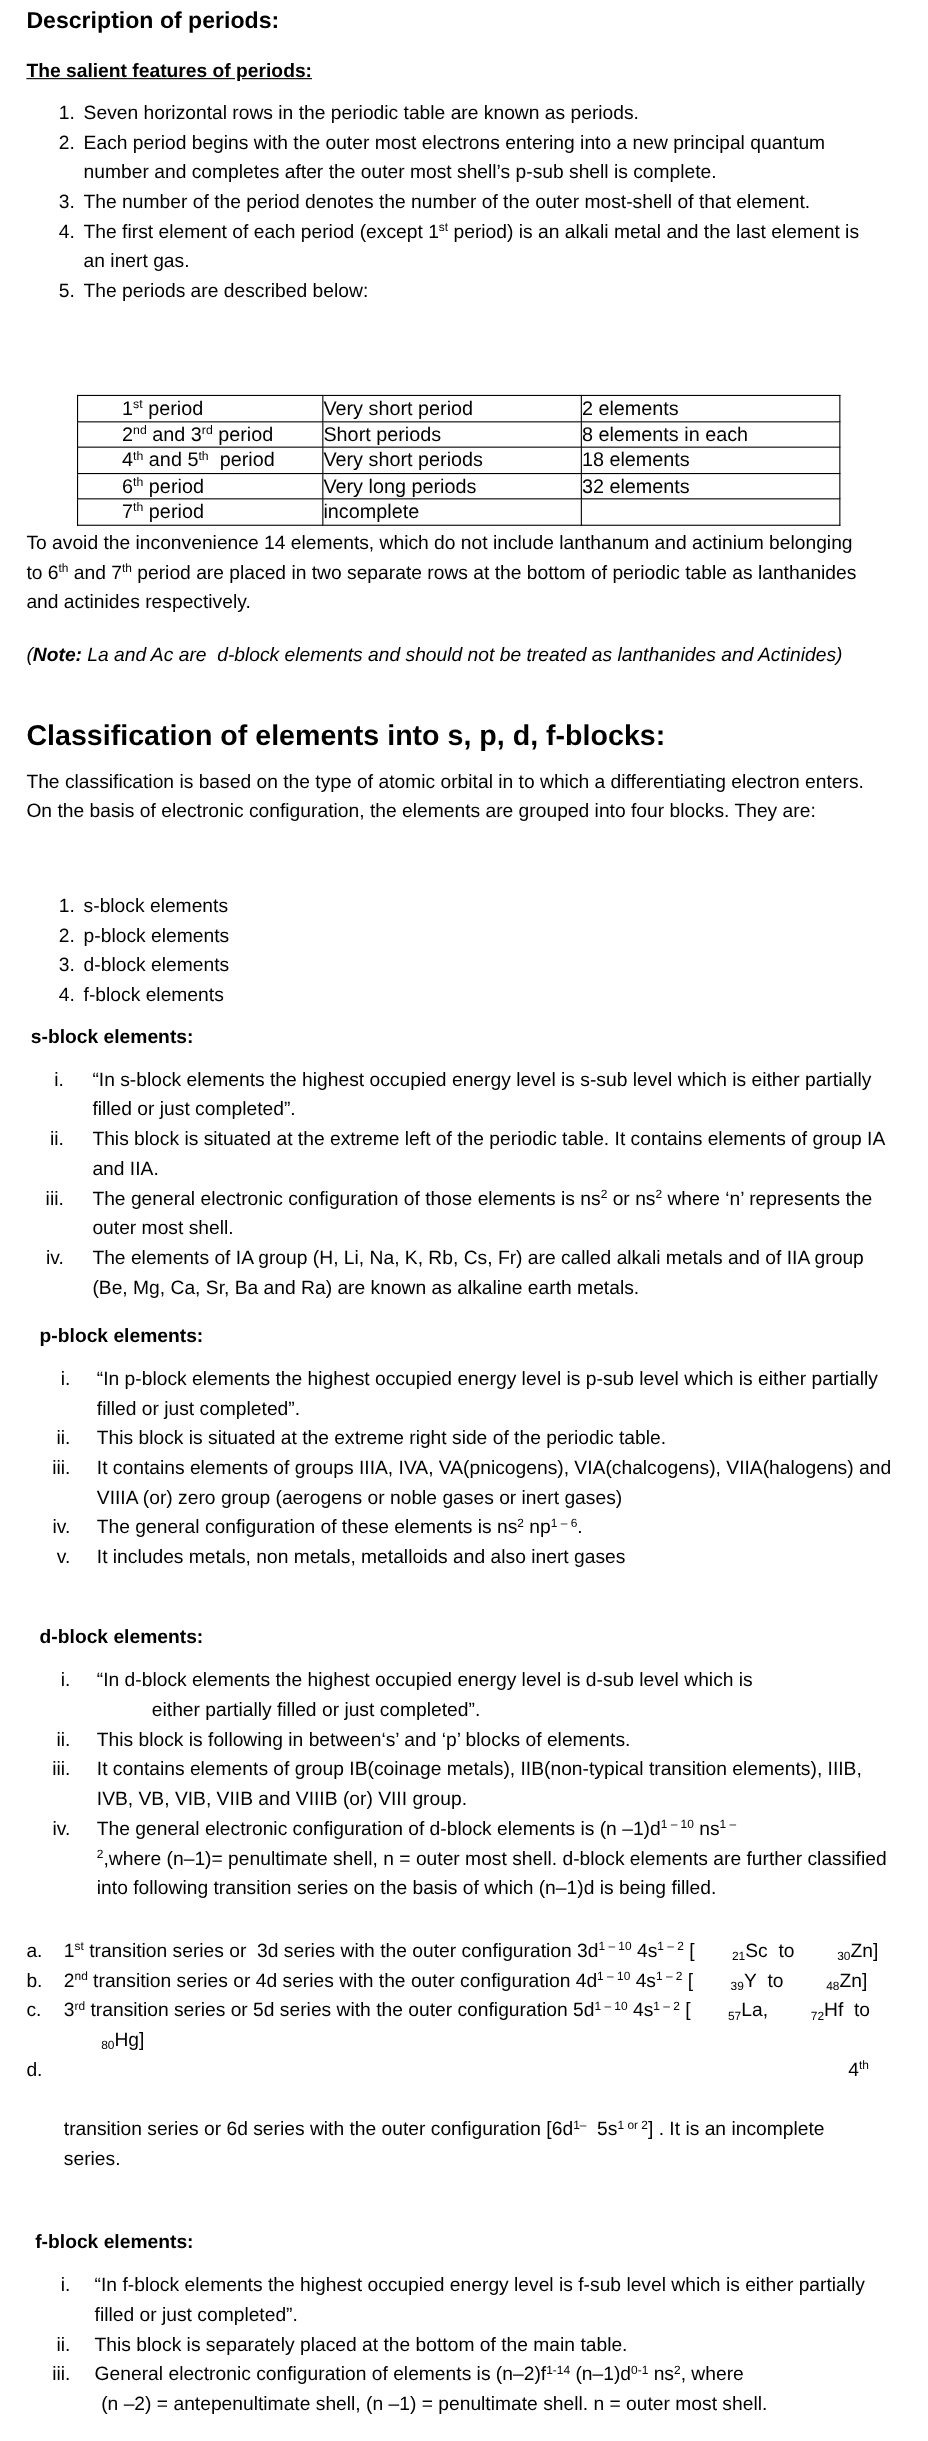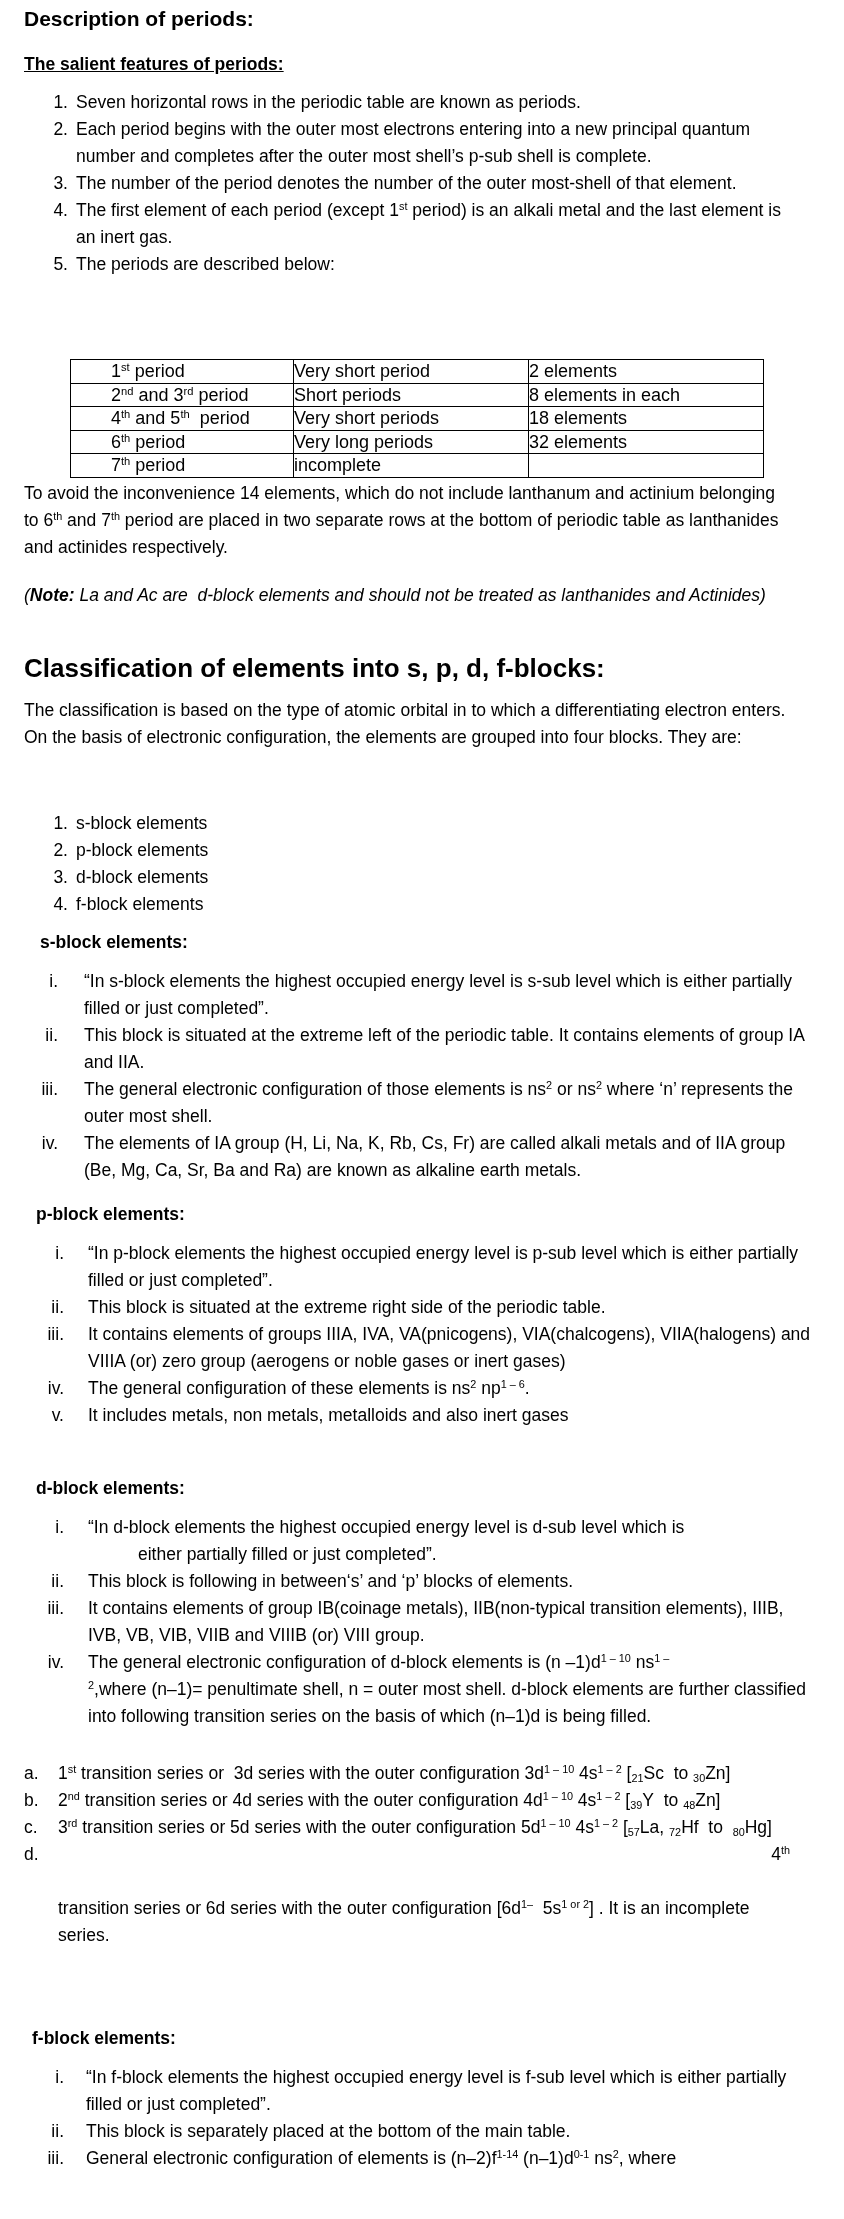--- a/index.html
+++ b/index.html
@@ -8,21 +8,21 @@
     font-family: "Liberation Sans", sans-serif; color: #000;
     font-size: 17.5px; line-height: 27px;
   }
   .abs { position: absolute; }
   h1, h2, h3 { margin: 0; font-weight: bold; }
   .h1 { font-size: 21px; line-height: 26px; }
   .h2 { font-size: 17.5px; line-height: 24px; }
   .h3 { font-size: 17.5px; line-height: 24px; }
   p { margin: 0; }
   sup { font-size: 0.62em; vertical-align: 0.55em; line-height: 0; }
-  sub { font-size: 0.62em; vertical-align: -0.25em; line-height: 0; }
+  sub { font-size: 0.62em; vertical-align: -0.25em; line-height: 0; padding-left: 34px; }
   .item { position: relative; }
   .num { position: absolute; text-align: right; }
   table.periods { border-collapse: collapse; }
   table.periods td {
     border: 1px solid #000; padding: 0 0; height: 23.5px; line-height: 22px;
     font-size: 18px; vertical-align: middle; white-space: nowrap;
   }
   .c1 { width: 223px; padding-left: 40px !important; box-sizing: border-box; }
   .c2 { width: 235px; box-sizing: border-box; }
   .c3 { width: 235px; box-sizing: border-box; }
@@ -79,21 +79,21 @@
 
 <p class="abs" style="left:24px; top:697px; width:770px;">The classification is based on the type of atomic orbital in to which a differentiating electron enters. On the basis of electronic configuration, the elements are grouped into four blocks. They are:</p>
 
 <div class="abs" style="left:50px; top:810px; width:300px;" id="blocks-list">
     <div class="item" style="padding-left: 26px;"><span class="num" style="left: 0px; width: 18px;">1.</span><span>s-block elements</span></div>
     <div class="item" style="padding-left: 26px;"><span class="num" style="left: 0px; width: 18px;">2.</span><span>p-block elements</span></div>
     <div class="item" style="padding-left: 26px;"><span class="num" style="left: 0px; width: 18px;">3.</span><span>d-block elements</span></div>
     <div class="item" style="padding-left: 26px;"><span class="num" style="left: 0px; width: 18px;">4.</span><span>f-block elements</span></div>
   </div>
 
-<h3 class="abs h3" style="left:28px; top:930px;margin-left:12px;">s-block elements:</h3>
+<h3 class="abs h3" style="left:28px; top:930px;">s-block elements:</h3>
 <div class="abs" style="left:30px; top:968px; width:780px;" id="s-list">
     <div class="item" style="padding-left: 54px;"><span class="num" style="left: 0px; width: 28px;">i.</span><span>“In s-block elements the highest occupied energy level is s-sub level which is either partially filled or just completed”.</span></div>
     <div class="item" style="padding-left: 54px;"><span class="num" style="left: 0px; width: 28px;">ii.</span><span>This block is situated at the extreme left of the periodic table. It contains elements of group IA and IIA.</span></div>
     <div class="item" style="padding-left: 54px;"><span class="num" style="left: 0px; width: 28px;">iii.</span><span>The general electronic configuration of those elements is ns<sup>2</sup> or ns<sup>2</sup> where ‘n’ represents the outer most shell.</span></div>
     <div class="item" style="padding-left: 54px;"><span class="num" style="left: 0px; width: 28px;">iv.</span><span>The elements of IA group (H, Li, Na, K, Rb, Cs, Fr) are called alkali metals and of IIA group (Be, Mg, Ca, Sr, Ba and Ra) are known as alkaline earth metals.</span></div>
   </div>
 
 <h3 class="abs h3" style="left:36px; top:1202px;">p-block elements:</h3>
 <div class="abs" style="left:36px; top:1240px; width:780px;" id="p-list">
     <div class="item" style="padding-left: 52px;"><span class="num" style="left: 0px; width: 28px;">i.</span><span>“In p-block elements the highest occupied energy level is p-sub level which is either partially filled or just completed”.</span></div>
@@ -114,14 +114,14 @@
     <div class="item" style="padding-left: 34px;"><span class="num" style="left: 0px; text-align: left;">a.</span><span>1<sup>st</sup> transition series or&nbsp; 3d series with the outer configuration 3d<sup>1 – 10</sup> 4s<sup>1 – 2</sup> [<sub>21</sub>Sc&nbsp; to <sub>30</sub>Zn]</span></div>
     <div class="item" style="padding-left: 34px;"><span class="num" style="left: 0px; text-align: left;">b.</span><span>2<sup>nd</sup> transition series or 4d series with the outer configuration 4d<sup>1 – 10</sup> 4s<sup>1 – 2</sup> [<sub>39</sub>Y&nbsp; to <sub>48</sub>Zn]</span></div>
     <div class="item" style="padding-left: 34px;"><span class="num" style="left: 0px; text-align: left;">c.</span><span>3<sup>rd</sup> transition series or 5d series with the outer configuration 5d<sup>1 – 10</sup> 4s<sup>1 – 2</sup> [<sub>57</sub>La, <sub>72</sub>Hf&nbsp; to&nbsp; <sub>80</sub>Hg]</span></div>
     <div class="item" style="padding-left: 34px;"><span class="num" style="left: 0px; text-align: left;">d.</span><div style="text-align: right; padding-right: 14px; height: 54px;">4<sup>th</sup></div><span>transition series or 6d series with the outer configuration [6d<sup>1–</sup>&nbsp; 5s<sup>1 or 2</sup>] . It is an incomplete series.</span></div>
   </div>
 
 <h3 class="abs h3" style="left:32px; top:2026px;">f-block elements:</h3>
 <div class="abs" style="left:36px; top:2064px; width:780px;" id="f-list">
     <div class="item" style="padding-left: 50px;"><span class="num" style="left: 0px; width: 28px;">i.</span><span>“In f-block elements the highest occupied energy level is f-sub level which is either partially filled or just completed”.</span></div>
     <div class="item" style="padding-left: 50px;"><span class="num" style="left: 0px; width: 28px;">ii.</span><span>This block is separately placed at the bottom of the main table.</span></div>
-    <div class="item" style="padding-left: 50px;"><span class="num" style="left: 0px; width: 28px;">iii.</span><span>General electronic configuration of elements is (n–2)f<sup>1-14</sup> (n–1)d<sup>0-1</sup> ns<sup>2</sup>, where<br></span></div>
+    <div class="item" style="padding-left: 50px;"><span class="num" style="left: 0px; width: 28px;">iii.</span><span>General electronic configuration of elements is (n–2)f<sup>1-14</sup> (n–1)d<sup>0-1</sup> ns<sup>2</sup>, where<br><span style="padding-left:6px">(n –2) = antepenultimate shell, (n –1) = penultimate shell. n = outer most shell.</span></span></div>
   </div>
 
 </body></html>

